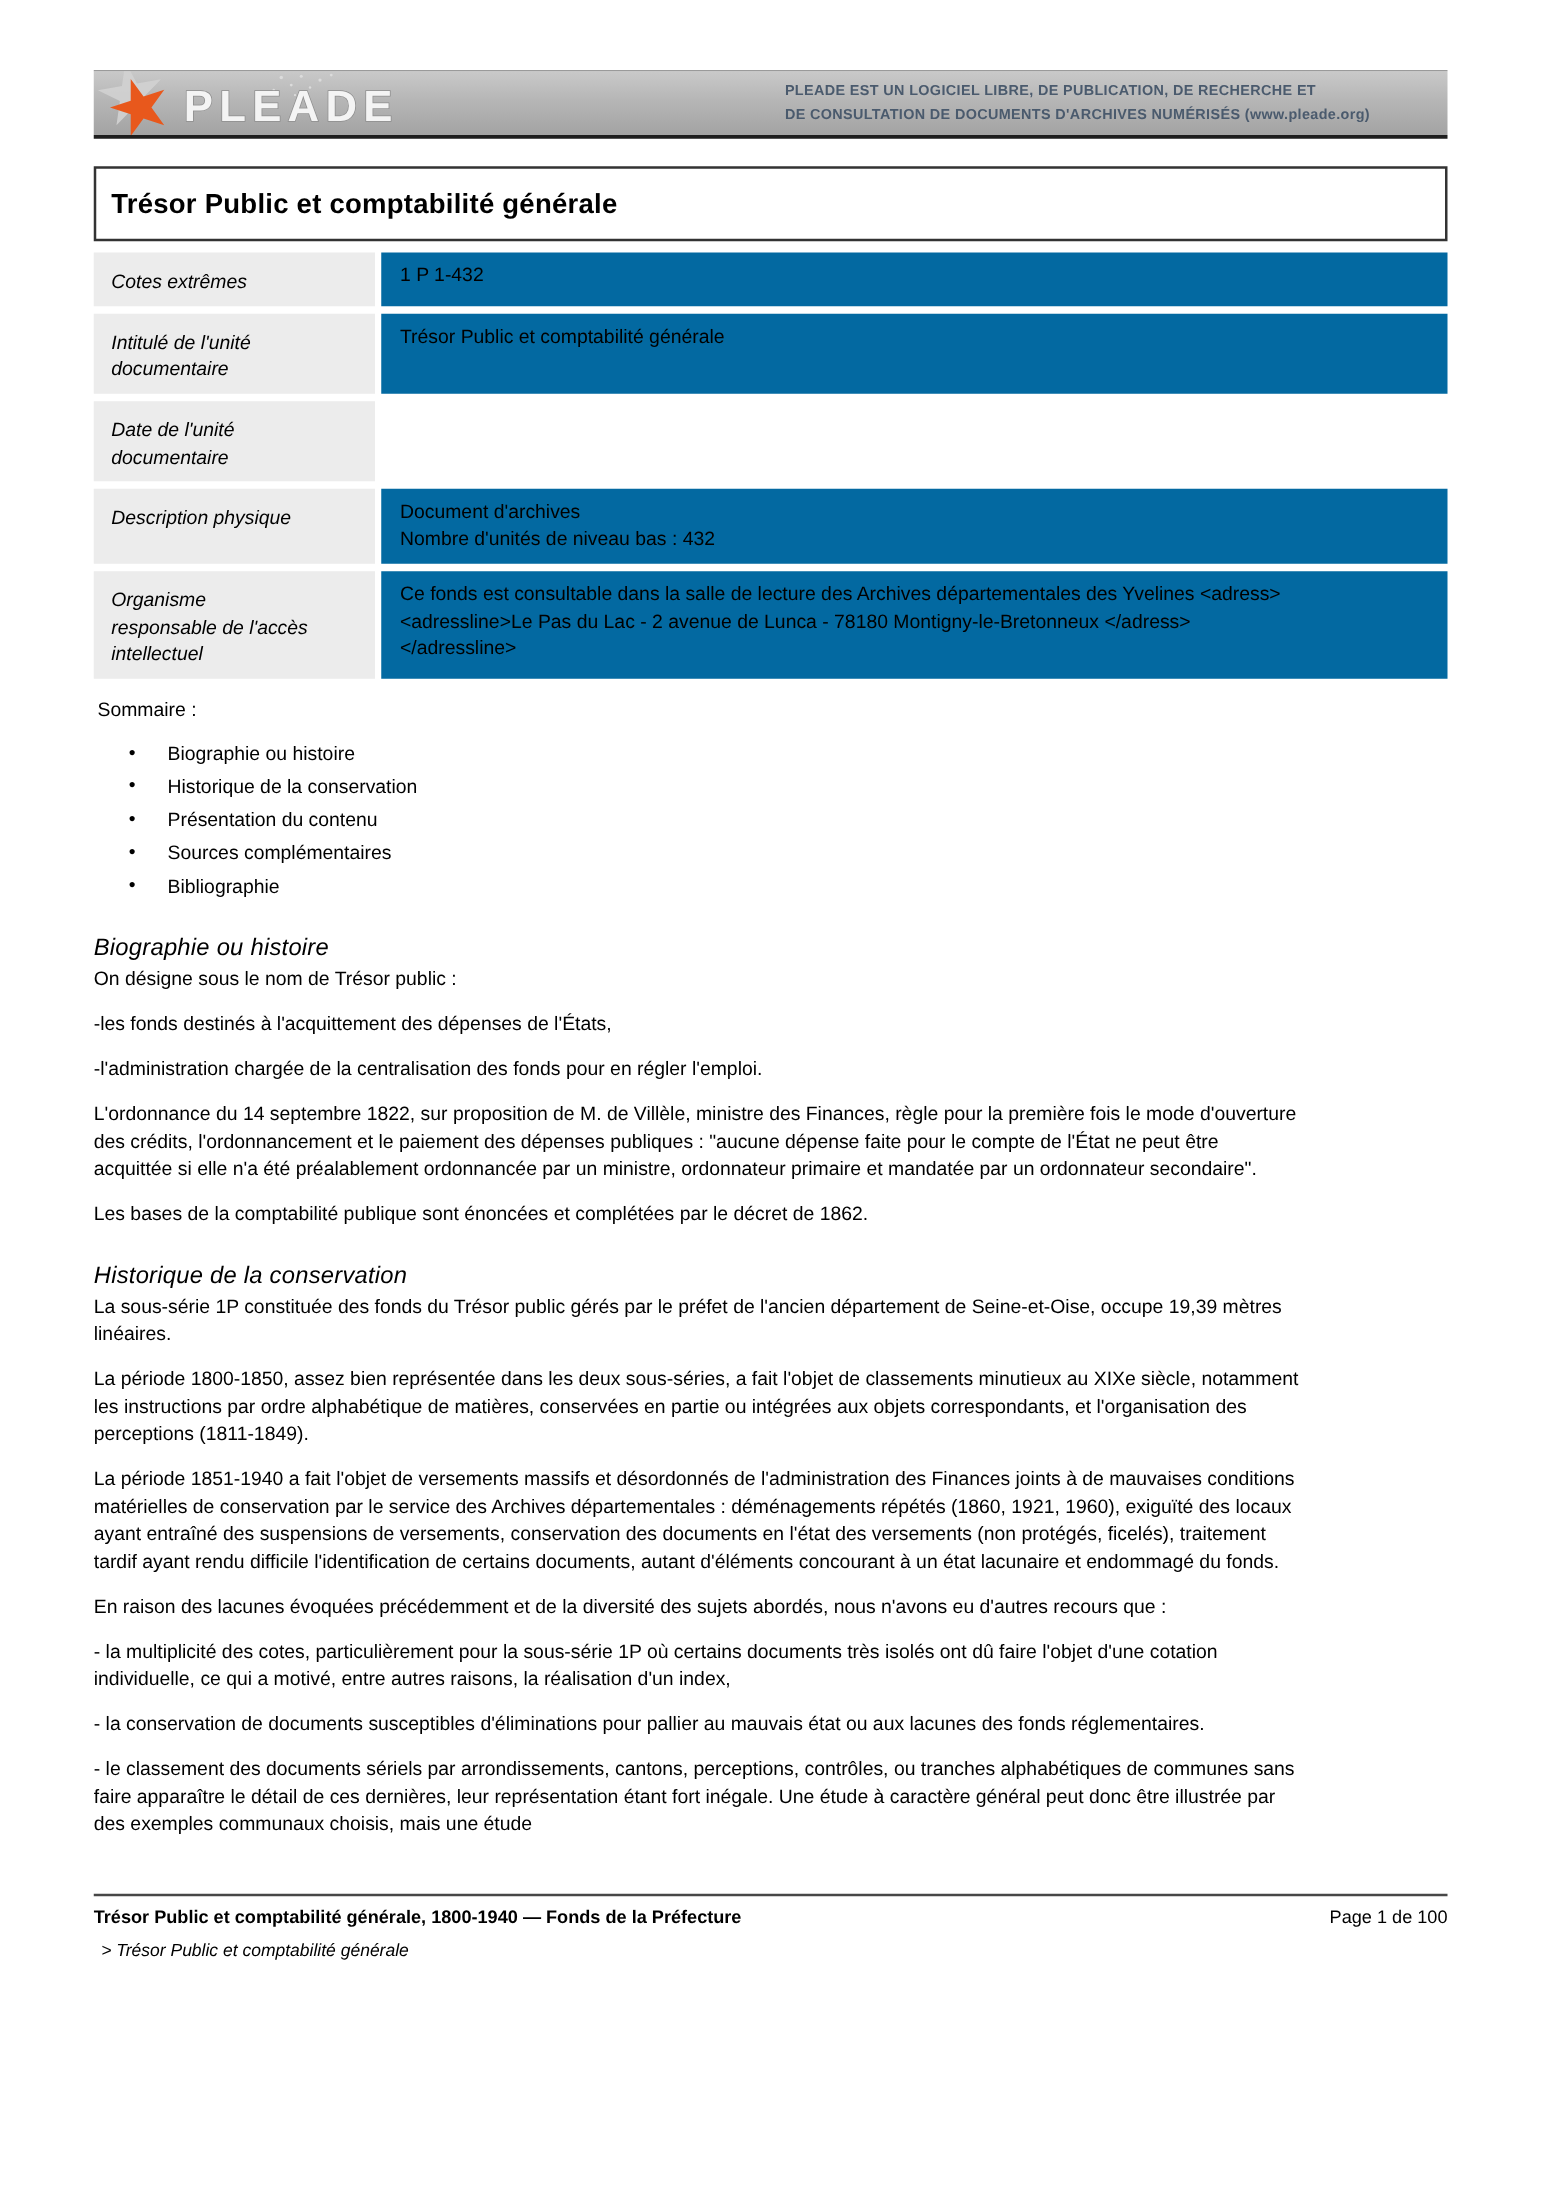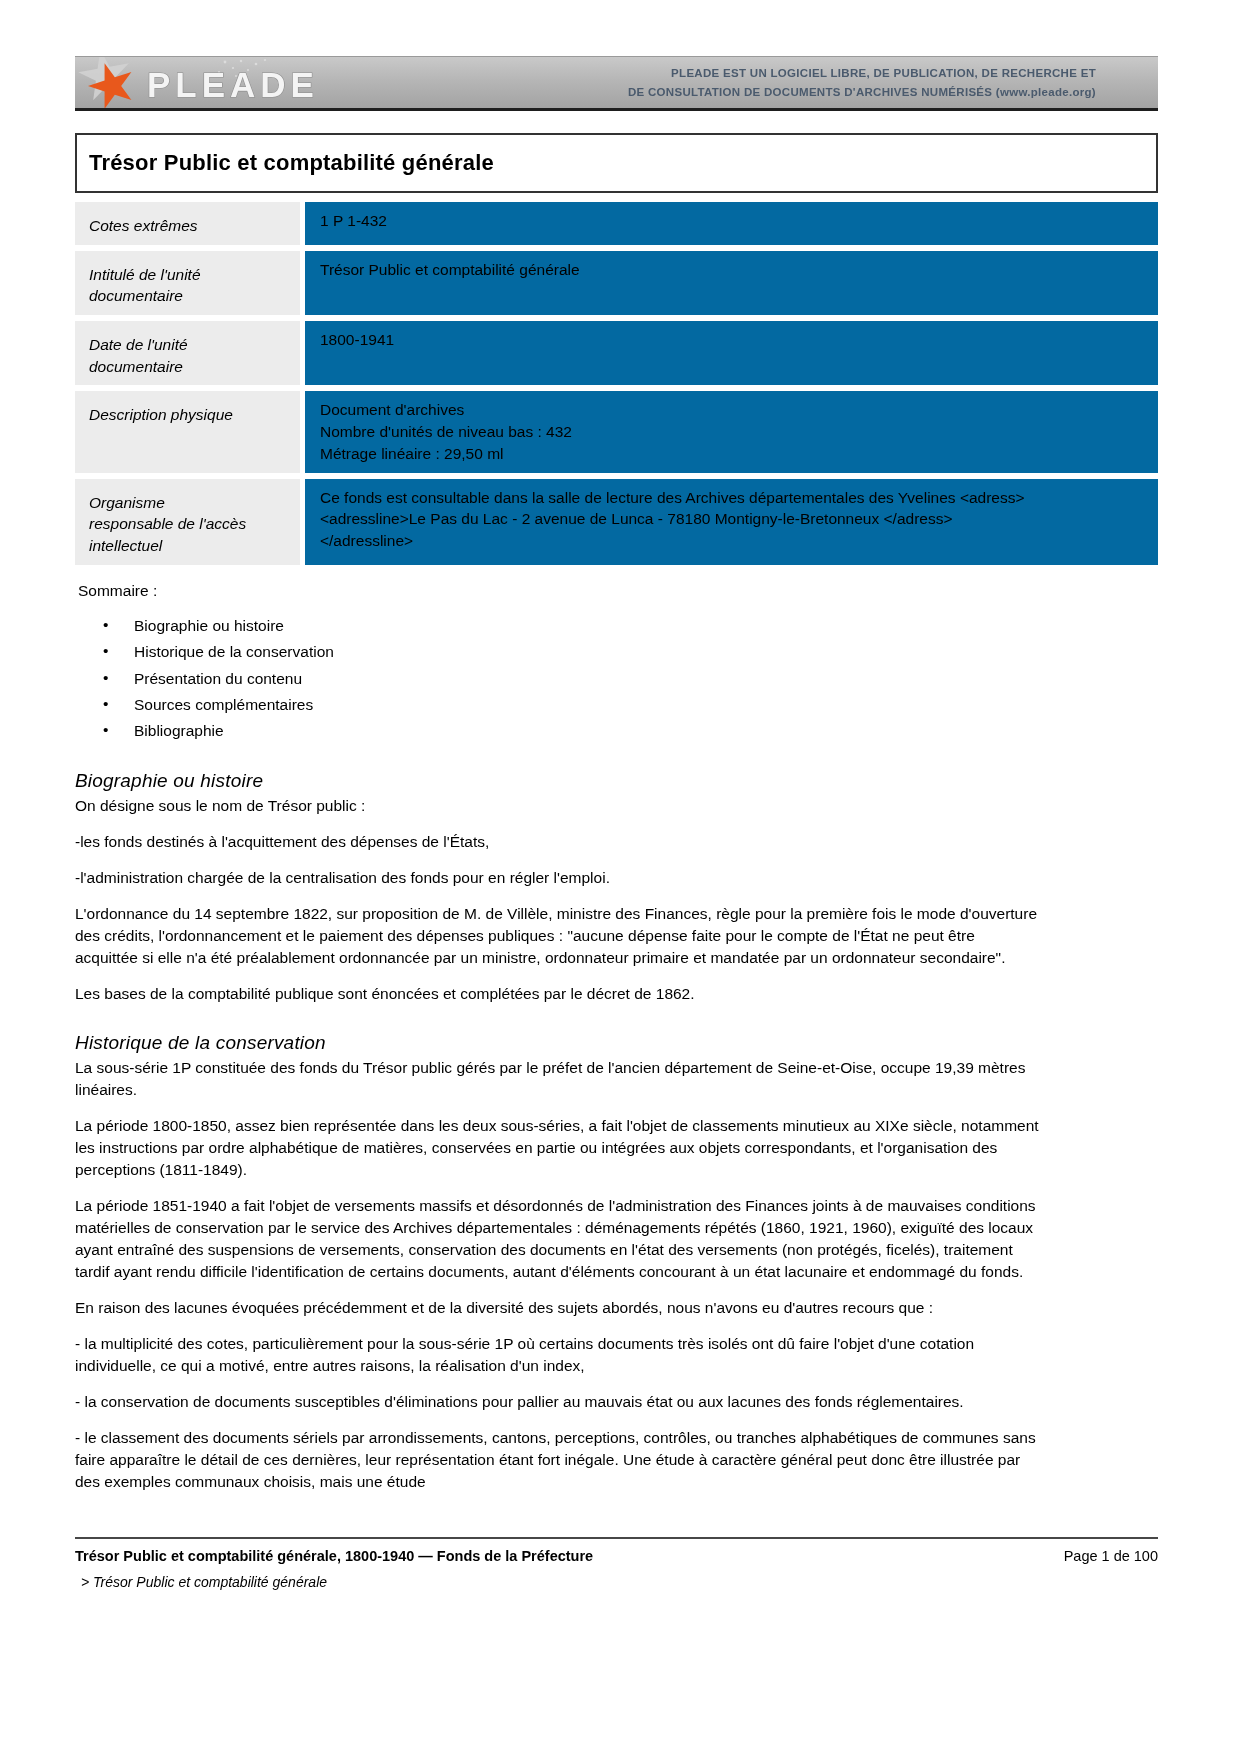--- a/index.html
+++ b/index.html
@@ -16,21 +16,21 @@
   .banner {
     height:51px;
     background:linear-gradient(180deg,#c9c9c9 0%, #b6b6b6 45%, #a3a3a3 100%);
     border-top:1px solid #9a9a9a;
     border-bottom:3px solid #1e1e1e;
     display:flex; align-items:center; justify-content:space-between;
     overflow:hidden;
   }
   .banner-logo { flex:0 0 auto; height:54px;text-align:center; }
   .banner-tagline {
-    text-align:right; padding-right:62px;
+    padding-right:62px;
     font-size:11.5px; font-weight:bold; color:#4a5a6d;
     line-height:1.6; letter-spacing:0.3px;
   }
 
   
   .title-box { margin-top:22px; border:2px solid #333; background:#fff; padding:15px 12px; }
   .title-box h1 { margin:0; font-size:22px; font-weight:bold; letter-spacing:0.2px; }
 
   
   .meta-table { margin-top:9px; }
@@ -113,28 +113,26 @@
     <div class="meta-row">
       <div class="meta-label">Cotes extrêmes</div>
       <div class="meta-value">1 P 1-432</div>
     </div>
     <div class="meta-row">
       <div class="meta-label">Intitulé de l'unité documentaire</div>
       <div class="meta-value">Trésor Public et comptabilité générale</div>
     </div>
     <div class="meta-row">
       <div class="meta-label">Date de l'unité documentaire</div>
-      <div class="meta-value">1800-1941</div>
     </div>
     <div class="meta-row">
       <div class="meta-label">Description physique</div>
       <div class="meta-value">
         <div>Document d'archives</div>
         <div>Nombre d'unités de niveau bas : 432</div>
-        <div>Métrage linéaire : 29,50 ml</div>
       </div>
     </div>
     <div class="meta-row">
       <div class="meta-label">Organisme responsable de l'accès intellectuel</div>
       <div class="meta-value">Ce fonds est consultable dans la salle de lecture des Archives départementales des Yvelines &lt;adress&gt;&lt;adressline&gt;Le Pas du Lac - 2 avenue de Lunca - 78180 Montigny-le-Bretonneux &lt;/adress&gt;&lt;/adressline&gt;</div>
     </div>
   </div>
 
   <div>
     <p class="sommaire-label">Sommaire :</p>

